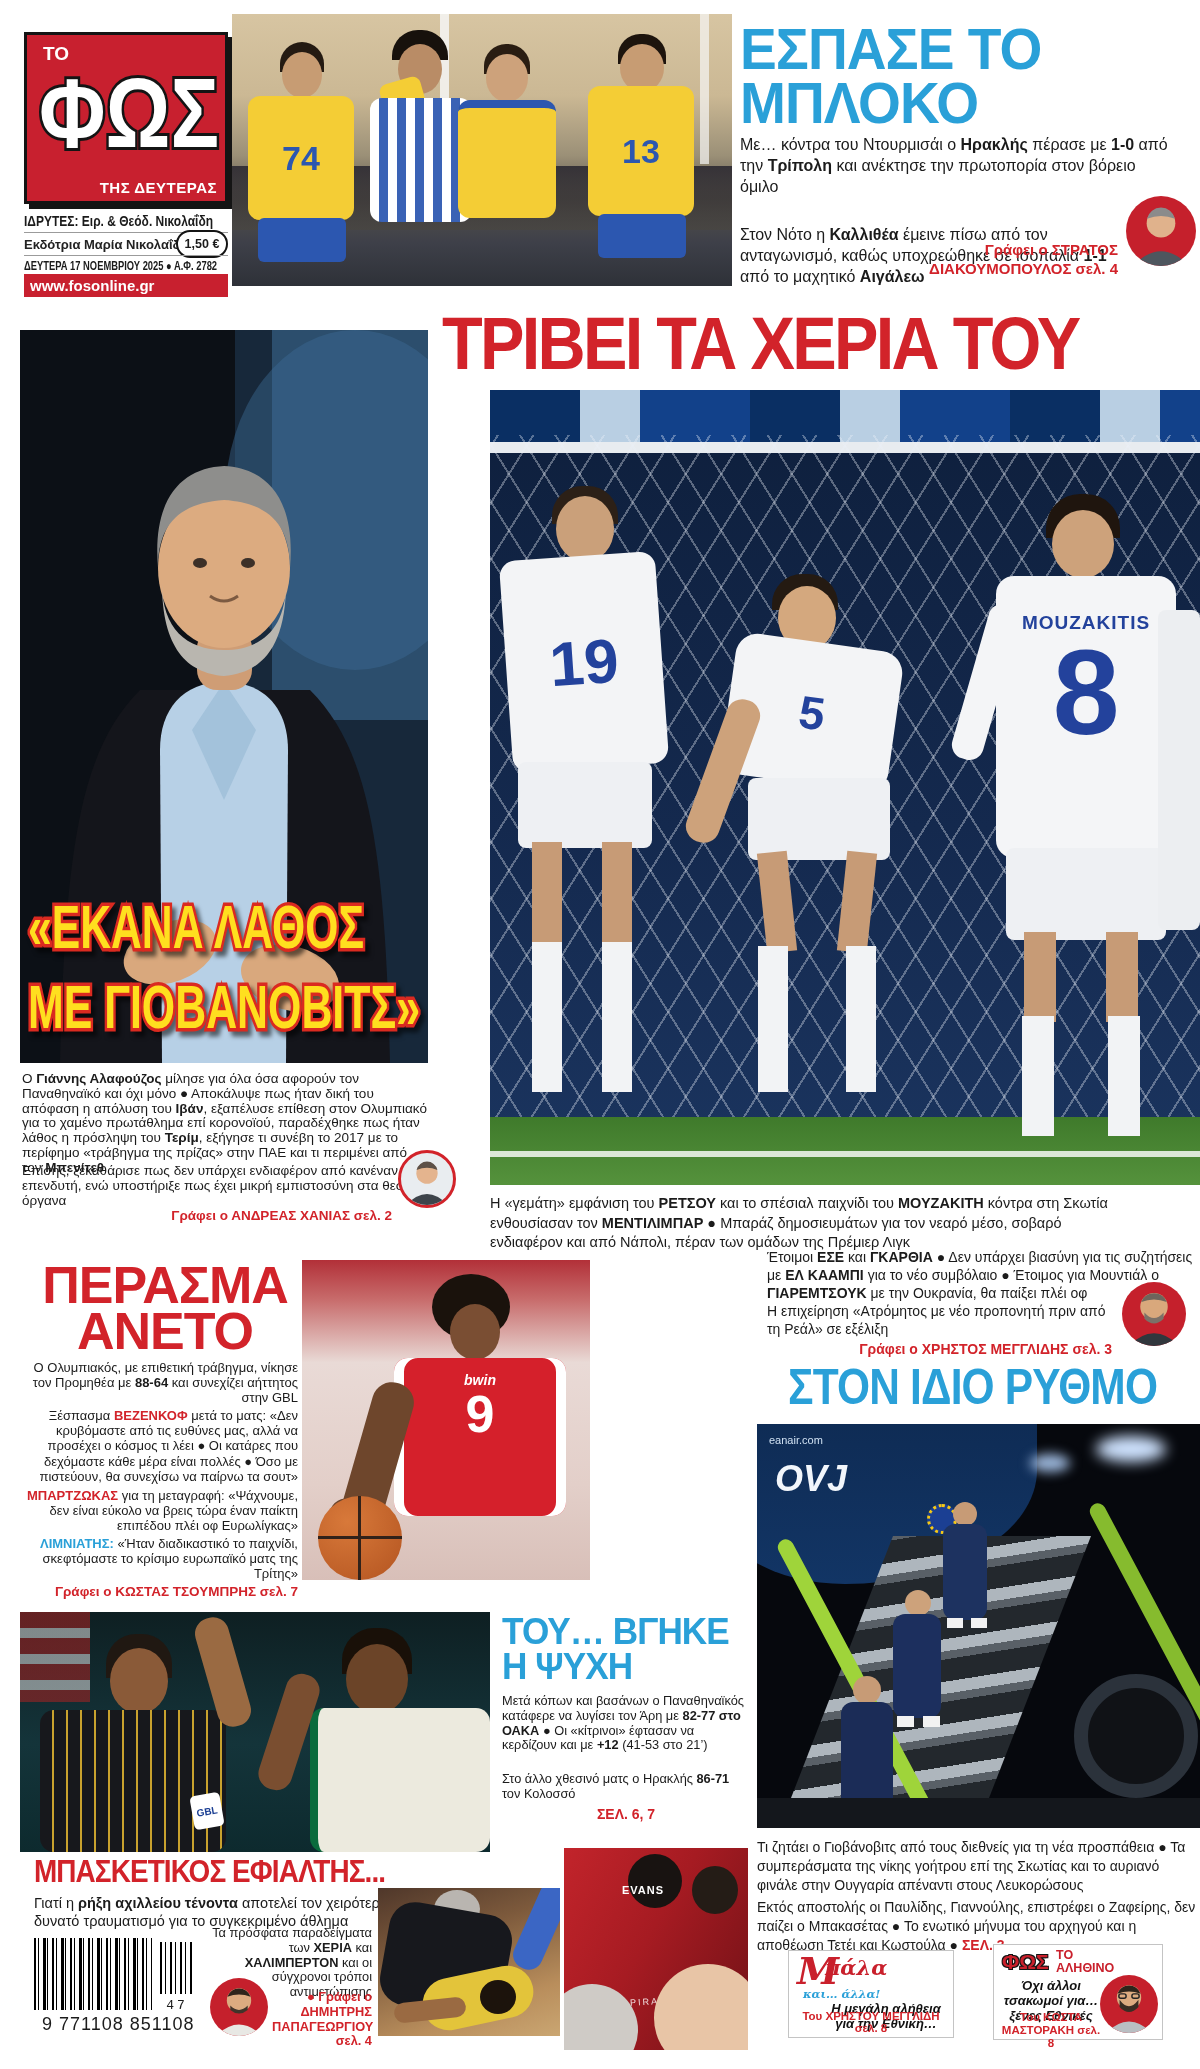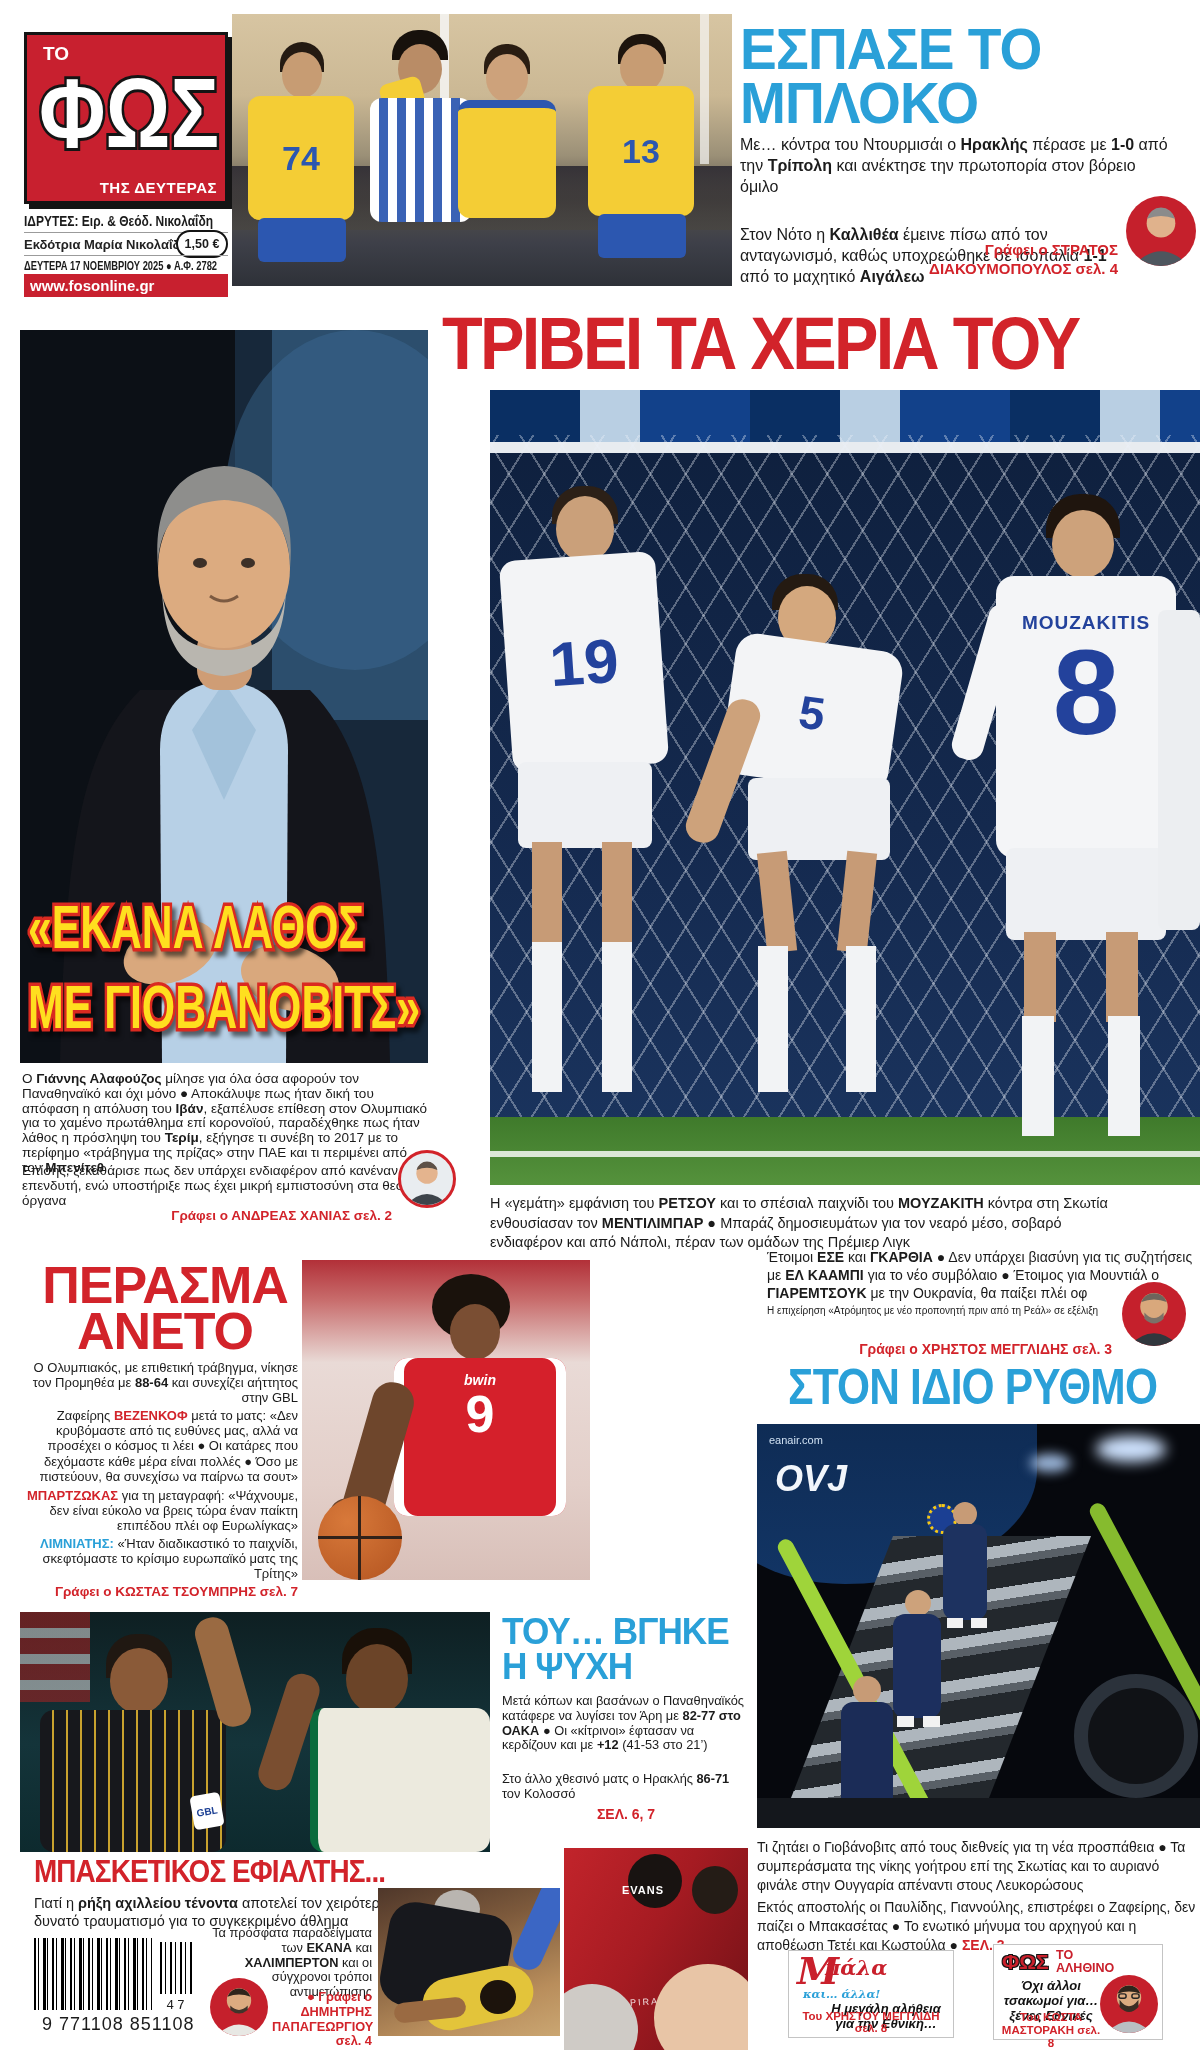--- a/index.html
+++ b/index.html
@@ -170,37 +170,37 @@
     <div class="abs" style="left:516px;top:458px;width:160px;height:92px;background:#eef0f3;border-radius:8px"></div>
     <div class="abs" style="left:534px;top:542px;width:32px;height:90px;background:#c79b76"></div>
     <div class="abs" style="left:616px;top:542px;width:32px;height:90px;background:#c79b76"></div>
     <div class="abs" style="left:532px;top:626px;width:32px;height:120px;background:#f2f3f5"></div>
     <div class="abs" style="left:618px;top:626px;width:32px;height:120px;background:#f2f3f5"></div>
     <div class="abs" style="left:668px;top:220px;width:42px;height:320px;background:#eceef1;border-radius:8px"></div>
   </div>
   <div class="bodytxt" style="left:490px;top:1194px;width:630px;font-size:14.5px;line-height:19.5px"><span>Η «γεμάτη» εμφάνιση του </span><span class="rb">ΡΕΤΣΟΥ</span><span> και το σπέσιαλ παιχνίδι του </span><span class="rb">ΜΟΥΖΑΚΙΤΗ</span><span> κόντρα στη Σκωτία ενθουσίασαν τον </span><span class="rb">ΜΕΝΤΙΛΙΜΠΑΡ</span><span> ● Μπαράζ δημοσιευμάτων για τον νεαρό μέσο, σοβαρό ενδιαφέρον και από Νάπολι, πέραν των ομάδων της Πρέμιερ Λιγκ</span></div>
 
   <div class="bodytxt" style="left:767px;top:1248px;width:433px;font-size:14px;line-height:18px"><span>Έτοιμοι </span><span class="rb">ΕΣΕ</span><span> και </span><span class="rb">ΓΚΑΡΘΙΑ</span><span> ● Δεν υπάρχει βιασύνη για τις συζητήσεις με </span><span class="rb">ΕΛ ΚΑΑΜΠΙ</span><span> για το νέο συμβόλαιο ● Έτοιμος για Μουντιάλ ο </span><span class="rb">ΓΙΑΡΕΜΤΣΟΥΚ</span><span> με την Ουκρανία, θα παίξει πλέι οφ</span></div>
-  <div class="bodytxt" style="left:767px;top:1302px;width:355px;font-size:10px;line-height:18px">Η επιχείρηση «Ατρόμητος με νέο προπονητή πριν από τη Ρεάλ» σε εξέλιξη</div>
+  <div class="bodytxt" style="left:767px;top:1302px;width:355px;font-size:14px;line-height:18px">Η επιχείρηση «Ατρόμητος με νέο προπονητή πριν από τη Ρεάλ» σε εξέλιξη</div>
   <div class="abs byline" style="left:767px;top:1341px;width:345px;font-size:14px;text-align:right">Γράφει ο ΧΡΗΣΤΟΣ ΜΕΓΓΛΙΔΗΣ σελ. 3</div>
   <div class="avatar" style="left:1122px;top:1282px;width:64px;height:64px;background:#c5202c">
     <svg viewBox="0 0 40 40">
         <circle cx="20" cy="15.5" r="8.6" fill="#d9a87c"></circle>
         <path d="M12,12.5 a8.6,8.6 0 0 1 16,0 a22,22 0 0 0 -16,0 Z" fill="#6e655c"></path>
         <path d="M14,19 q6,7 12,0 v4 q-6,6 -12,0 Z" fill="#7b7168"></path>
         <path d="M4,40 Q20,24 36,40 Z" fill="#31373d"></path>
       </svg>
   </div>
 
   <div class="abs" style="left:20px;top:1262px;width:290px;text-align:center;color:var(--red);font-weight:bold">
     <div style="font-size:52px;line-height:46px;letter-spacing:-1px">ΠΕΡΑΣΜΑ</div>
     <div style="font-size:52px;line-height:46px;letter-spacing:-1px">ΑΝΕΤΟ</div>
   </div>
   <div class="bodytxt" style="left:20px;top:1360px;width:278px;font-size:13px;line-height:15.2px;text-align:right"><span>Ο Ολυμπιακός, με επιθετική τράβηγμα, νίκησε τον Προμηθέα με </span><span class="rb">88-64</span><span> και συνεχίζει αήττητος στην GBL</span></div>
-  <div class="bodytxt" style="left:20px;top:1408px;width:278px;font-size:13px;line-height:15.2px;text-align:right"><span>Ζαφείρης </span><span class="rr">ΒΕΖΕΝΚΟΦ</span><span> μετά το ματς: «Δεν κρυβόμαστε από τις ευθύνες μας, αλλά να προσέχει ο κόσμος τι λέει ● Οι κατάρες που δεχόμαστε κάθε μέρα είναι πολλές ● Όσο με πιστεύουν, θα συνεχίσω να παίρνω τα σουτ»</span></div>
+  <div class="bodytxt" style="left:20px;top:1408px;width:278px;font-size:13px;line-height:15.2px;text-align:right"><span>Ξέσπασμα </span><span class="rr">ΒΕΖΕΝΚΟΦ</span><span> μετά το ματς: «Δεν κρυβόμαστε από τις ευθύνες μας, αλλά να προσέχει ο κόσμος τι λέει ● Οι κατάρες που δεχόμαστε κάθε μέρα είναι πολλές ● Όσο με πιστεύουν, θα συνεχίσω να παίρνω τα σουτ»</span></div>
   <div class="bodytxt" style="left:20px;top:1536px;width:278px;font-size:13px;line-height:15.2px;text-align:right"><span class="rbl">ΛΙΜΝΙΑΤΗΣ:</span><span> «Ήταν διαδικαστικό το παιχνίδι, σκεφτόμαστε το κρίσιμο ευρωπαϊκό ματς της Τρίτης»</span></div>
   <div class="bodytxt" style="left:20px;top:1488px;width:278px;font-size:13px;line-height:15.2px;text-align:right"><span class="rr">ΜΠΑΡΤΖΩΚΑΣ</span><span> για τη μεταγραφή: «Ψάχνουμε, δεν είναι εύκολο να βρεις τώρα έναν παίκτη επιπέδου πλέι οφ Ευρωλίγκας»</span></div>
   <div class="abs byline" style="left:20px;top:1584px;width:278px;font-size:13.5px;text-align:right">Γράφει ο ΚΩΣΤΑΣ ΤΣΟΥΜΠΡΗΣ σελ. 7</div>
 
   <div class="photo" style="left:302px;top:1260px;width:288px;height:320px">
     <div class="abs" style="inset:0;background:linear-gradient(180deg,#b23038 0,#c76a6a 12%,#e9dad6 32%,#e3cfc9 70%,#d8bfb8 100%)"></div>
     <div class="abs" style="left:130px;top:14px;width:78px;height:66px;border-radius:50%;background:#1a120c"></div>
     <div class="abs" style="left:148px;top:44px;width:50px;height:56px;border-radius:50%;background:#7a4e33"></div>
     <div class="abs" style="left:92px;top:98px;width:172px;height:158px;border-radius:14px;background:#d5202b;box-shadow:inset 10px 0 0 #fff,inset -10px 0 0 #fff;text-align:center">
       <div style="margin-top:14px;font-size:14px;font-weight:bold;font-style:italic;color:#fff">bwin</div>
@@ -279,21 +279,21 @@
   </div>
   <div class="bodytxt" style="left:34px;top:1894px;width:392px;font-size:14.5px;line-height:18px"><span>Γιατί η </span><span class="rb">ρήξη αχιλλείου τένοντα</span><span> αποτελεί τον χειρότερο δυνατό τραυματισμό για το συγκεκριμένο άθλημα</span></div>
 
   <div class="abs" style="left:34px;top:1936px;width:164px;height:100px;background:#fff">
     <div class="abs" style="left:0;top:2px;width:118px;height:72px;background:repeating-linear-gradient(90deg,#000 0 2px,#fff 2px 4px,#000 4px 5px,#fff 5px 9px,#000 9px 12px,#fff 12px 13px,#000 13px 14px,#fff 14px 18px)"></div>
     <div class="abs" style="left:126px;top:6px;width:34px;height:52px;background:repeating-linear-gradient(90deg,#000 0 2px,#fff 2px 5px,#000 5px 6px,#fff 6px 10px)"></div>
     <div class="abs" style="left:8px;top:78px;font-family:Liberation Sans, sans-serif;font-size:18px;letter-spacing:1px">9 771108 851108</div>
     <div class="abs" style="left:126px;top:62px;width:34px;text-align:center;font-family:'Liberation Mono',monospace;font-size:13px;letter-spacing:3px">47</div>
   </div>
 
-  <div class="bodytxt" style="left:204px;top:1926px;width:168px;font-size:12.8px;line-height:14.8px;text-align:right"><span>Τα πρόσφατα παραδείγματα των </span><span class="rb">ΕΚΑΝΑ</span><span> και </span><span class="rb">ΧΑΛΙΜΠΕΡΤΟΝ</span><span> και οι σύγχρονοι τρόποι αντιμετώπισης</span></div>
+  <div class="bodytxt" style="left:204px;top:1926px;width:168px;font-size:12.8px;line-height:14.8px;text-align:right"><span>Τα πρόσφατα παραδείγματα των </span><span class="rb">ΧΕΡΙΑ</span><span> και </span><span class="rb">ΧΑΛΙΜΠΕΡΤΟΝ</span><span> και οι σύγχρονοι τρόποι αντιμετώπισης</span></div>
   <div class="abs byline" style="left:272px;top:1990px;width:100px;font-size:12.8px;line-height:14.8px;text-align:right">● Γράφει ο ΔΗΜΗΤΡΗΣ ΠΑΠΑΓΕΩΡΓΙΟΥ σελ. 4</div>
   <div class="avatar" style="left:210px;top:1978px;width:58px;height:58px;background:#c5202c">
     <svg viewBox="0 0 40 40">
         <circle cx="20" cy="15.5" r="8.4" fill="#dcab80"></circle>
         <path d="M12,13 a8.4,8.4 0 0 1 16,0 a22,22 0 0 0 -16,0 Z" fill="#2e241b"></path>
         <path d="M14,19 q6,6 12,0 v3 q-6,5 -12,0 Z" fill="#41342a"></path>
         <path d="M4,40 Q20,24 36,40 Z" fill="#e8e8e4"></path>
       </svg>
   </div>
 

